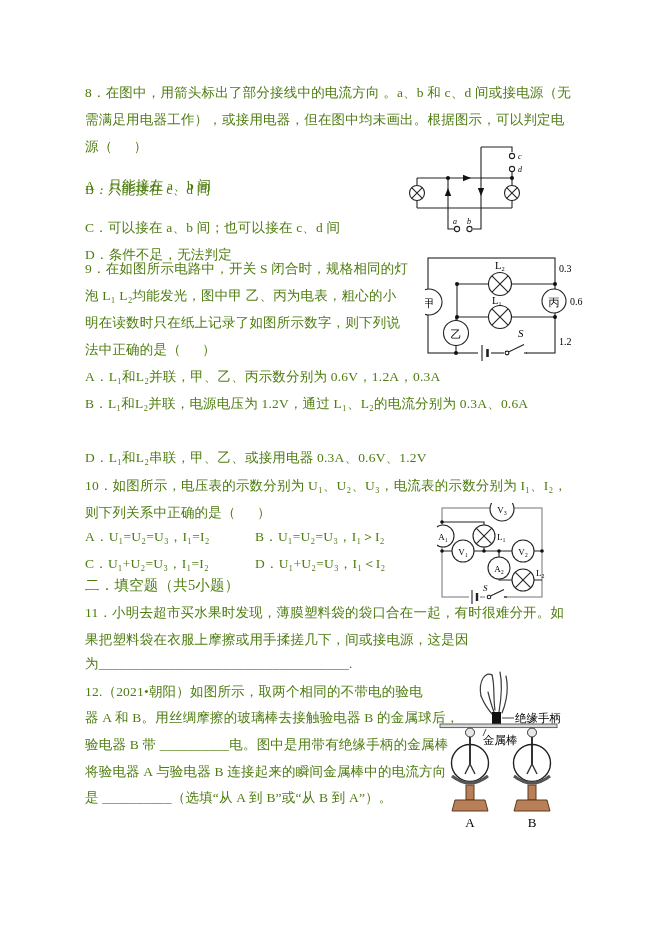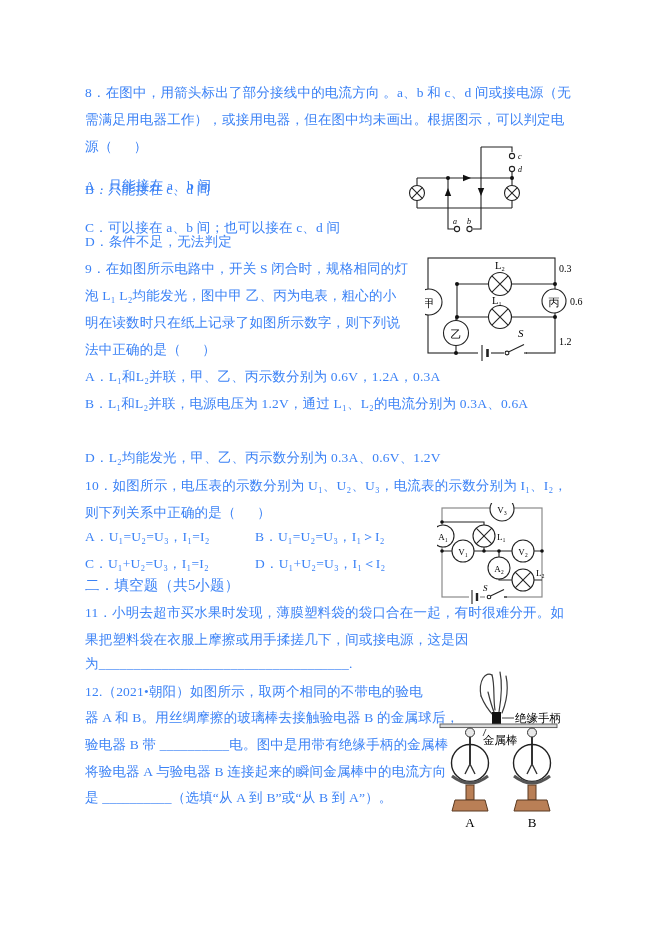--- a/index.html
+++ b/index.html
@@ -1,18 +1,18 @@
 <!DOCTYPE html>
 <html><head>
 <meta charset="utf-8">
 <style>
   html,body{margin:0;padding:0;background:#ffffff;}
   #page{
     position:relative;width:661px;height:935px;background:#ffffff;overflow:hidden;
-    font-family:"Liberation Serif","DejaVu Serif",serif;color:#3b82f6;
+    font-family:"Liberation Serif","DejaVu Serif",serif;color:#4d7c0f;
   }
   .ln{
     position:absolute;left:85px;height:27px;line-height:27px;font-size:13.5px;
     white-space:pre;letter-spacing:0.2px;
   }
   .bold{font-weight:normal;font-size:14.5px;}
   svg{position:absolute;}
   .wire{stroke:#222;stroke-width:1.1;fill:none;}
   .wire-gray{stroke:#8a8a8a;stroke-width:1.2;fill:none;}
   .comp{stroke:#222;stroke-width:1.1;fill:#ffffff;}
@@ -28,21 +28,21 @@
 <body>
 
 <div id="page">
 
   <div class="ln" style="top:79px">8．在图中，用箭头标出了部分接线中的电流方向 。a、b 和 c、d 间或接电源（无</div>
   <div class="ln" style="top:106px">需满足用电器工作），或接用电器，但在图中均未画出。根据图示，可以判定电</div>
   <div class="ln" style="top:133px">源（      ）</div>
   <div class="ln" style="top:172px">A．只能接在 a、b 间</div>
   <div class="ln" style="top:176px">B．只能接在 c、d 间</div>
   <div class="ln" style="top:214px">C．可以接在 a、b 间；也可以接在 c、d 间</div>
-  <div class="ln" style="top:228px">D．条件不足，无法判定</div>
+  <div class="ln" style="top:241px">D．条件不足，无法判定</div>
 
   <svg style="left:405px;top:140px" width="195" height="100" viewBox="0 0 195 100">
     <path class="wire" d="M12,38 H107"></path>
     <path class="wire" d="M12,68 H107"></path>
     <path class="wire" d="M12,38 V68"></path>
     <path class="wire" d="M107,38 V68"></path>
 
     <path class="wire" d="M43,38 V89 H49"></path>
 
     <path class="wire" d="M76,7 V89 H68"></path>
@@ -76,21 +76,21 @@
     <text class="lbl lbl-it" x="113" y="19" font-size="8">c</text>
     <text class="lbl lbl-it" x="113" y="32" font-size="8">d</text>
   </svg>
 
   <div class="ln" style="top:255px">9．在如图所示电路中，开关 S 闭合时，规格相同的灯</div>
   <div class="ln" style="top:282px">泡 L₁ L₂均能发光，图中甲 乙、丙为电表，粗心的小</div>
   <div class="ln" style="top:309px">明在读数时只在纸上记录了如图所示数字，则下列说</div>
   <div class="ln" style="top:336px">法中正确的是（      ）</div>
   <div class="ln" style="top:363px">A．L₁和L₂并联，甲、乙、丙示数分别为 0.6V，1.2A，0.3A</div>
   <div class="ln" style="top:390px">B．L₁和L₂并联，电源电压为 1.2V，通过 L₁、L₂的电流分别为 0.3A、0.6A</div>
-  <div class="ln" style="top:444px">D．L₂均能发光，甲、乙、丙示数分别为 0.3A、0.6V、1.2V</div>
+  <div class="ln" style="top:444px">D．L₁和L₂串联，甲、乙、或接用电器 0.3A、0.6V、1.2V</div>
 
   <svg style="left:425px;top:255px" width="170" height="108" viewBox="0 0 170 108">
     <rect class="wire" x="3" y="3" width="127" height="95"></rect>
 
     <path class="wire" d="M32,29 H130"></path>
     <path class="wire" d="M32,62 H130"></path>
     <path class="wire" d="M32,29 V65"></path>
 
     <g>
       <circle class="comp" cx="75" cy="29" r="11.5"></circle>

